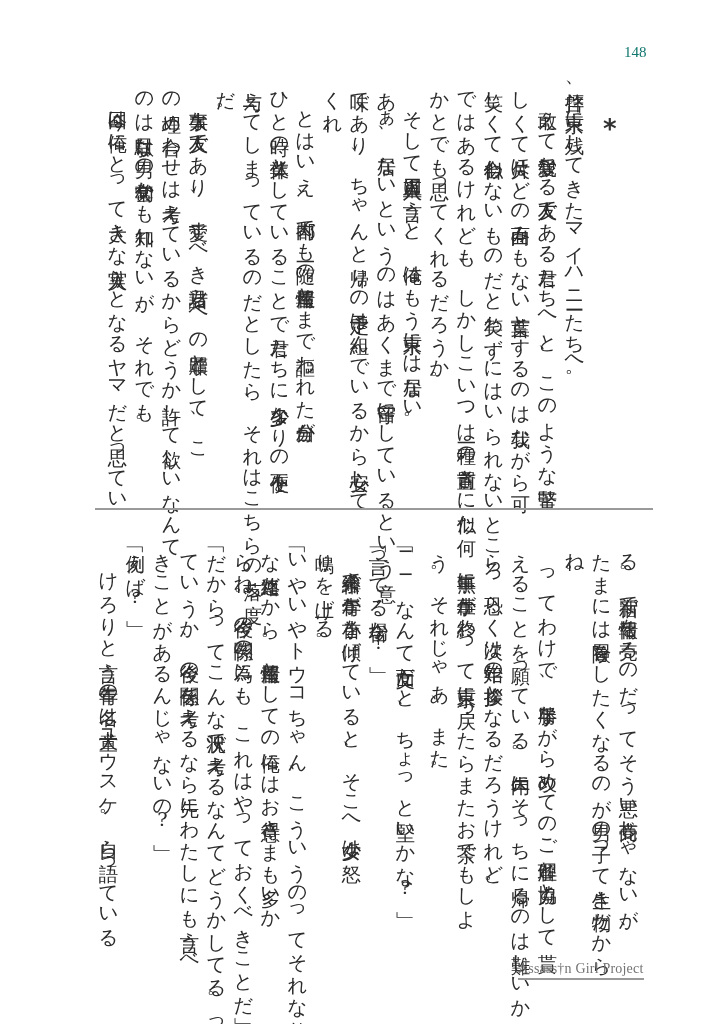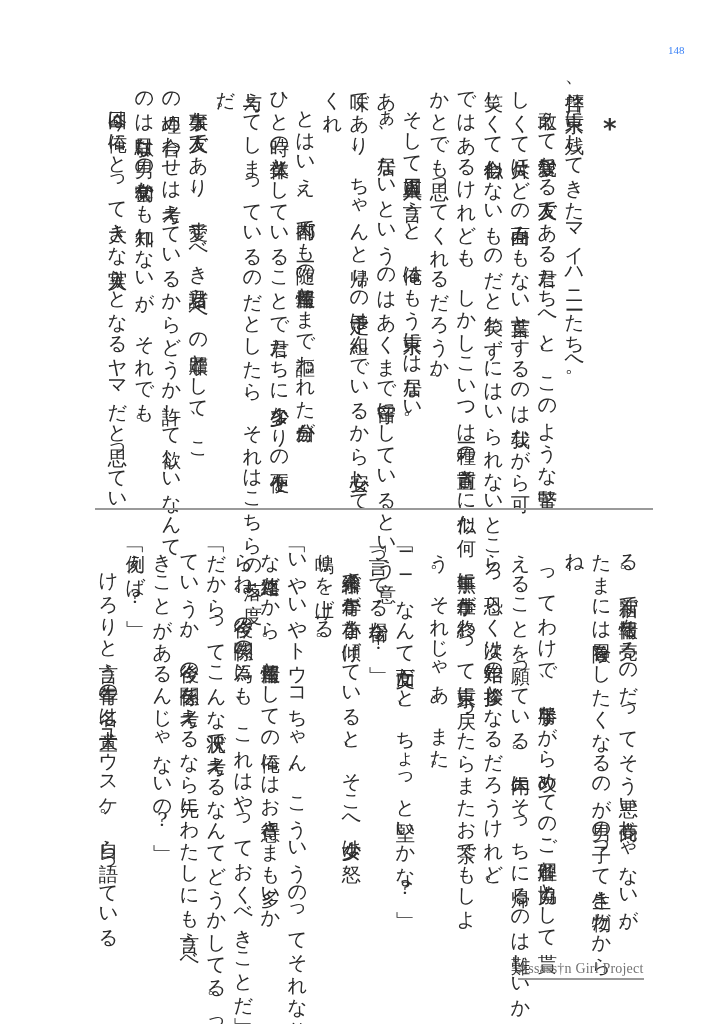--- a/index.html
+++ b/index.html
@@ -1,20 +1,20 @@
 <!DOCTYPE html>
 <html><head>
 <meta charset="utf-8">
 <style>
   html, body { margin: 0; padding: 0; background: #ffffff; }
   body { width: 722px; height: 1024px; position: relative; overflow: hidden;
          font-family: "DejaVu Serif", "Liberation Serif", serif; color: #2a2a2a; }
   .page { position: absolute; left: 0; top: 0; width: 722px; height: 1024px; background: #fff; }
-  .page-number { position: absolute; left: 624px; top: 44px; font-size: 11px; color: #3b82f6;
-                 font-family: "Liberation Serif", serif; margin-left: 44px; }
+  .page-number { position: absolute; left: 624px; top: 44px; font-size: 15px; color: #0f766e;
+                 font-family: "Liberation Serif", serif; }
   .section-mark { position: absolute; left: 603px; top: 116px; font-size: 26px; font-weight: bold;
                   color: #333; line-height: 1; font-family: "DejaVu Sans", sans-serif; }
   .col { position: absolute; writing-mode: vertical-rl; text-orientation: upright;
          font-size: 19.4px; line-height: 1; letter-spacing: 0.2px; white-space: nowrap;
          color: #2b2b2b; width: 22px; }
   .separator { position: absolute; left: 95px; top: 508px; width: 558px; height: 1.5px; background: #9a9a9a; }
   .footer { position: absolute; left: 518px; top: 961px; font-size: 14px; color: #737373;
             font-family: "Liberation Serif", serif; border-bottom: 2px solid #999; padding-bottom: 1px; letter-spacing: 0.2px; }
 </style>
 </head>

